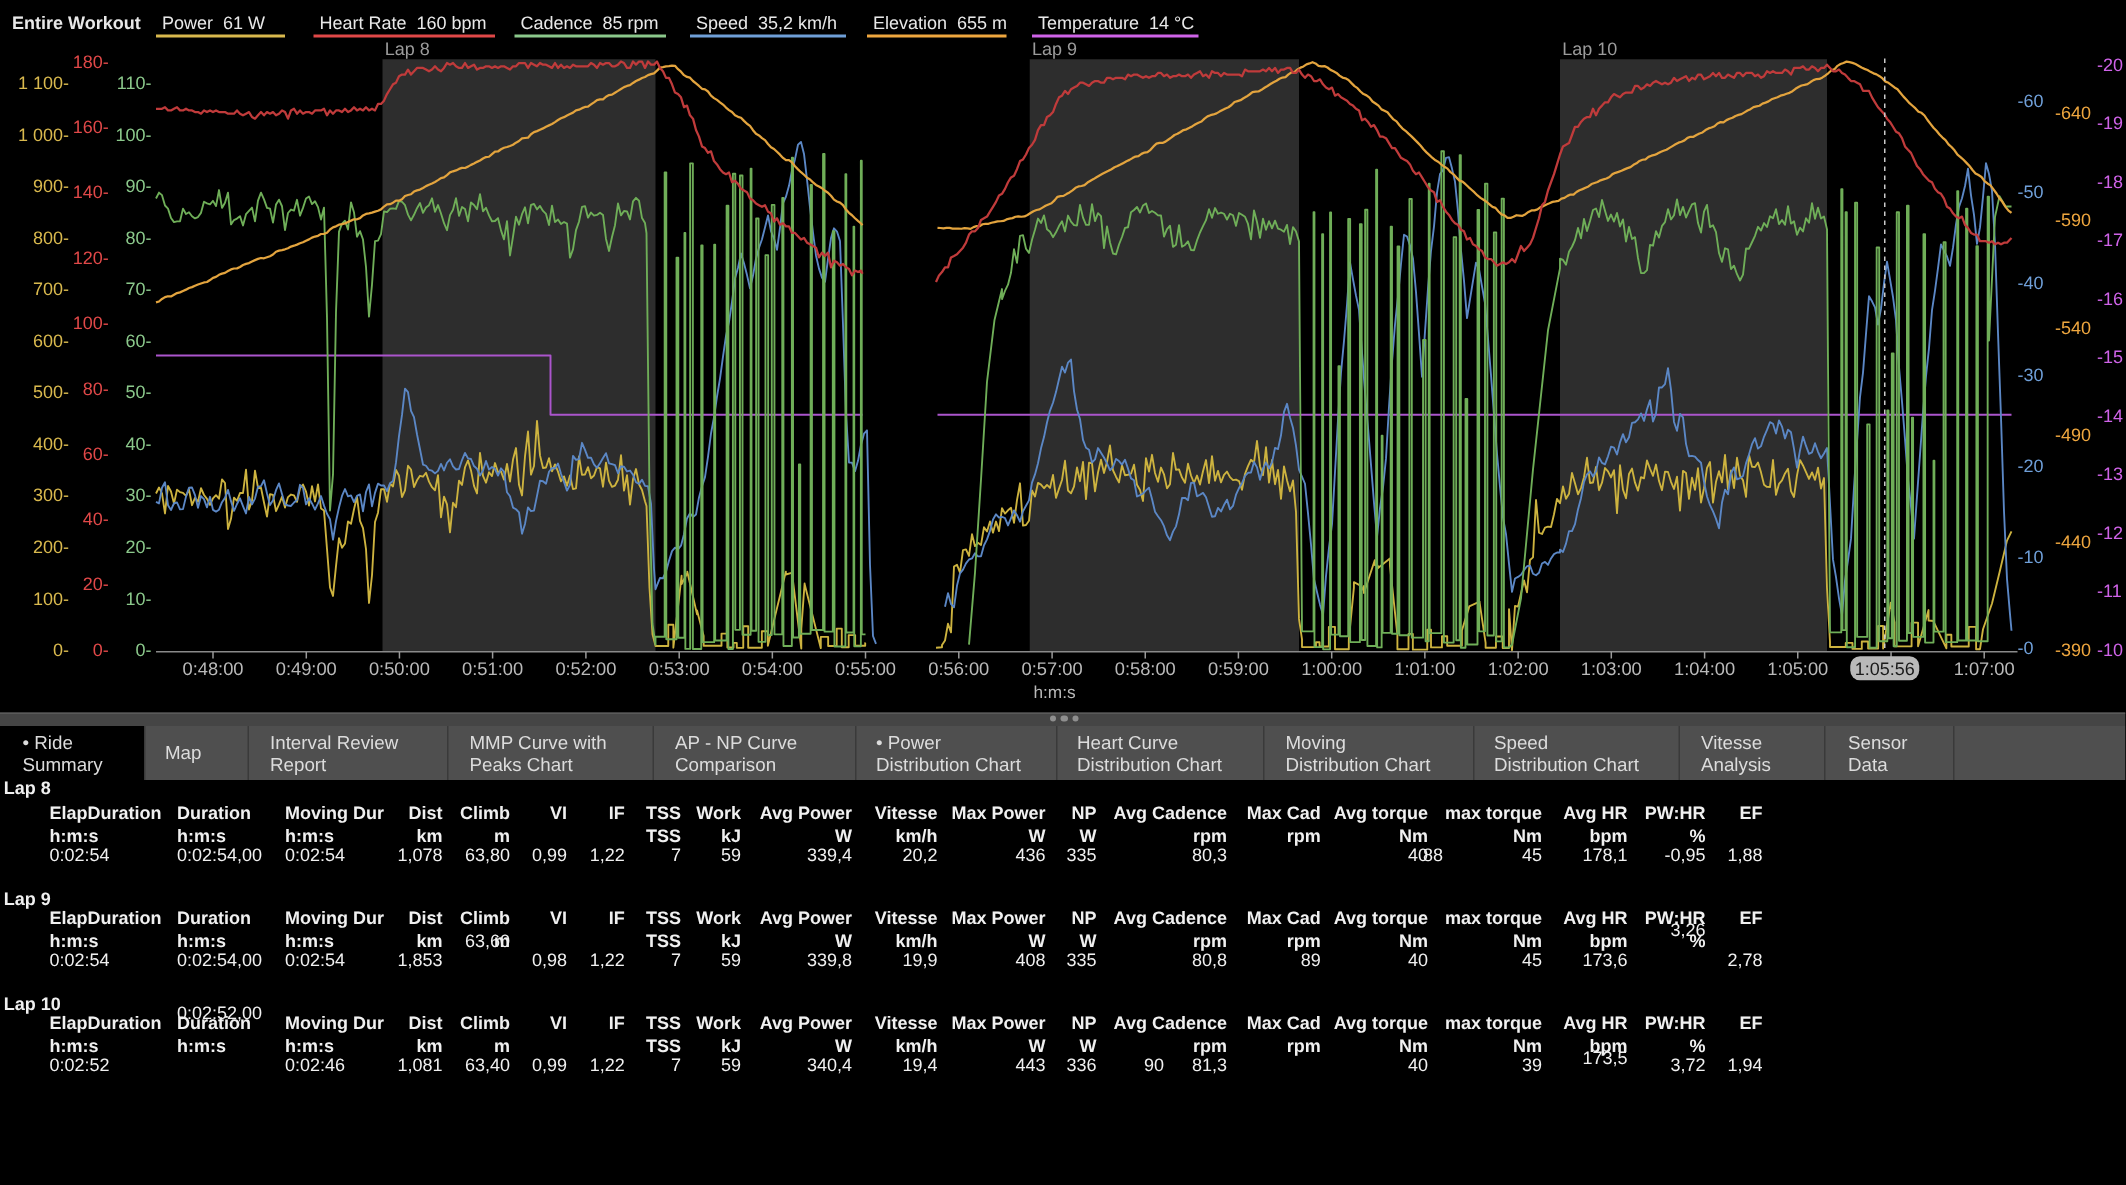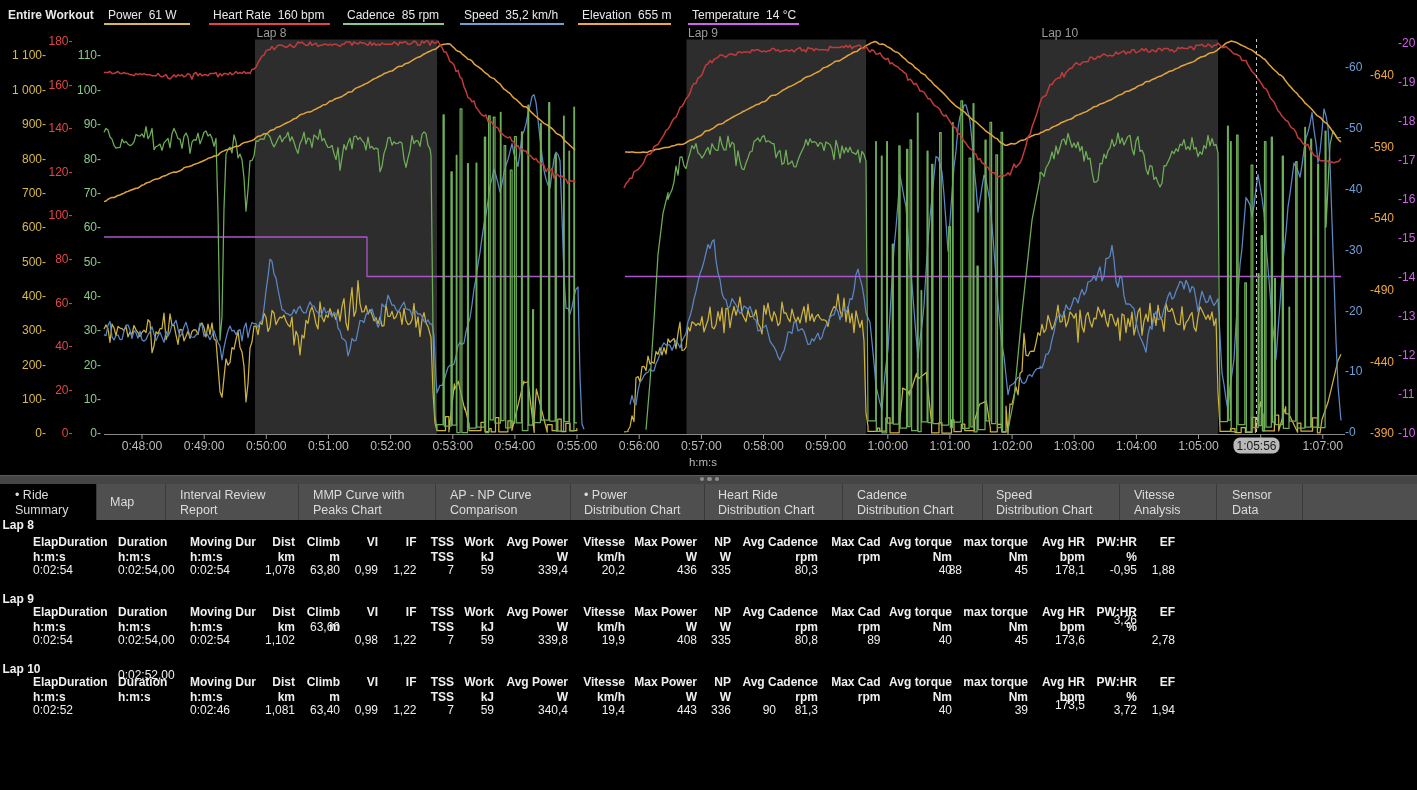--- a/index.html
+++ b/index.html
@@ -165,23 +165,23 @@
 <div class="t" style="left:15px;top:502.5px">Summary</div>
 <div class="t" style="left:110px;top:495px">Map</div>
 <div class="t" style="left:180px;top:487.5px">Interval Review</div>
 <div class="t" style="left:180px;top:502.5px">Report</div>
 <div class="t" style="left:313px;top:487.5px">MMP Curve with</div>
 <div class="t" style="left:313px;top:502.5px">Peaks Chart</div>
 <div class="t" style="left:450px;top:487.5px">AP - NP Curve</div>
 <div class="t" style="left:450px;top:502.5px">Comparison</div>
 <div class="t" style="left:584px;top:487.5px">• Power</div>
 <div class="t" style="left:584px;top:502.5px">Distribution Chart</div>
-<div class="t" style="left:718px;top:487.5px">Heart Ride</div>
+<div class="t" style="left:718px;top:487.5px">Heart Curve</div>
 <div class="t" style="left:718px;top:502.5px">Distribution Chart</div>
-<div class="t" style="left:857px;top:487.5px">Cadence</div>
+<div class="t" style="left:857px;top:487.5px">Moving</div>
 <div class="t" style="left:857px;top:502.5px">Distribution Chart</div>
 <div class="t" style="left:996px;top:487.5px">Speed</div>
 <div class="t" style="left:996px;top:502.5px">Distribution Chart</div>
 <div class="t" style="left:1134px;top:487.5px">Vitesse</div>
 <div class="t" style="left:1134px;top:502.5px">Analysis</div>
 <div class="t" style="left:1232px;top:487.5px">Sensor</div>
 <div class="t" style="left:1232px;top:502.5px">Data</div>
 <div class="c b" style="left:2.5px;top:519.3px">Lap 8</div>
 <div class="c b" style="left:33px;top:535.9px">ElapDuration</div>
 <div class="c b" style="left:118px;top:535.9px">Duration</div>
@@ -274,21 +274,21 @@
 <div class="c b r" style="left:0;top:620.8px;width:731px">W</div>
 <div class="c b r" style="left:0;top:620.8px;width:818px">rpm</div>
 <div class="c b r" style="left:0;top:620.8px;width:880.5px">rpm</div>
 <div class="c b r" style="left:0;top:620.8px;width:952px">Nm</div>
 <div class="c b r" style="left:0;top:620.8px;width:1028px">Nm</div>
 <div class="c b r" style="left:0;top:620.8px;width:1085px">bpm</div>
 <div class="c b r" style="left:0;top:620.8px;width:1137px">%</div>
 <div class="c" style="left:33px;top:633.5px">0:02:54</div>
 <div class="c" style="left:118px;top:633.5px">0:02:54,00</div>
 <div class="c" style="left:190px;top:633.5px">0:02:54</div>
-<div class="c r" style="left:0;top:633.5px;width:295px">1,102</div>
+<div class="c r" style="left:0;top:633.5px;width:295px">1,853</div>
 <div class="c r" style="left:0;top:621px;width:340px">63,60</div>
 <div class="c r" style="left:0;top:633.5px;width:378px">0,98</div>
 <div class="c r" style="left:0;top:633.5px;width:416.5px">1,22</div>
 <div class="c r" style="left:0;top:633.5px;width:454px">7</div>
 <div class="c r" style="left:0;top:633.5px;width:494px">59</div>
 <div class="c r" style="left:0;top:633.5px;width:568px">339,8</div>
 <div class="c r" style="left:0;top:633.5px;width:625px">19,9</div>
 <div class="c r" style="left:0;top:633.5px;width:697px">408</div>
 <div class="c r" style="left:0;top:633.5px;width:731px">335</div>
 <div class="c r" style="left:0;top:633.5px;width:818px">80,8</div>

